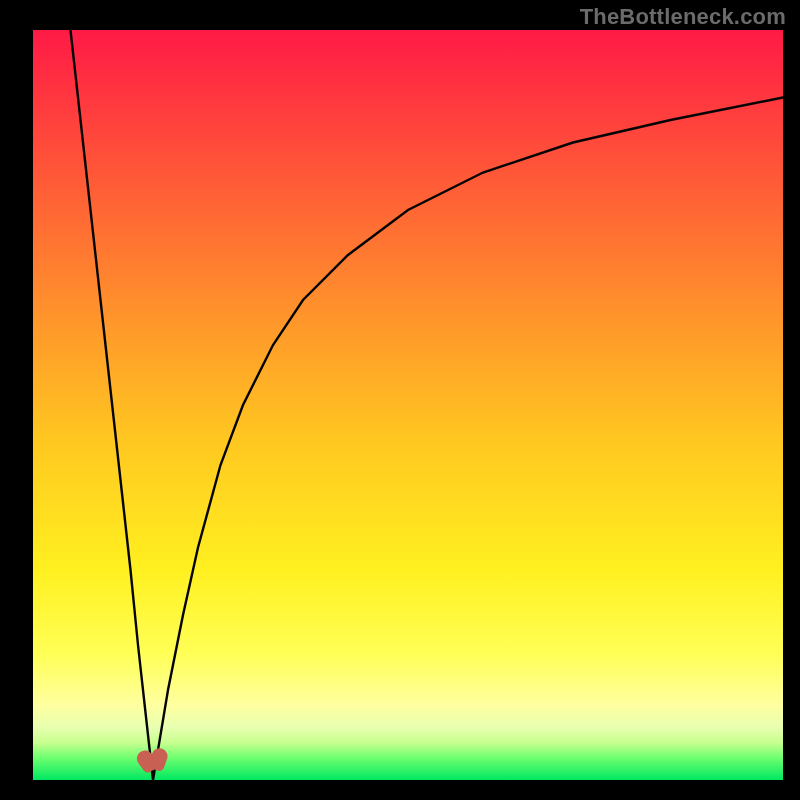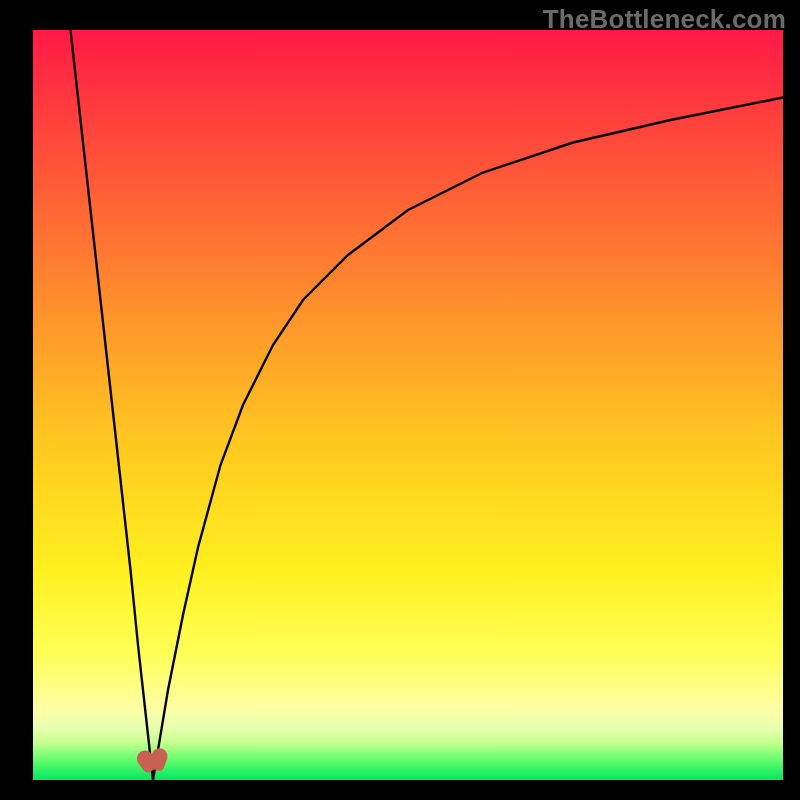--- a/index.html
+++ b/index.html
@@ -29,21 +29,21 @@
       #c8ff90 95%,
       #70ff70 97%,
       #00e860 100%
     );
   }
   .watermark {
     position: absolute;
     top: 4px;
     right: 14px;
     font-family: Arial, Helvetica, sans-serif;
-    font-size: 26px;
+    font-size: 22px;
     font-weight: 600;
     color: #6b6b6b;
     letter-spacing: 0.2px;
   }
   svg.curve {
     position: absolute;
     left: 0;
     top: 0;
     width: 750px;
     height: 750px;

